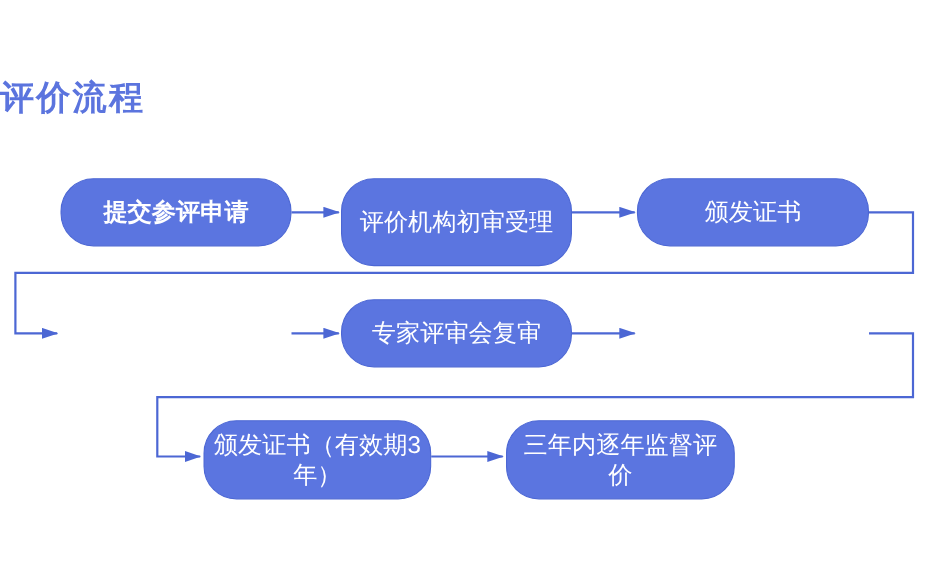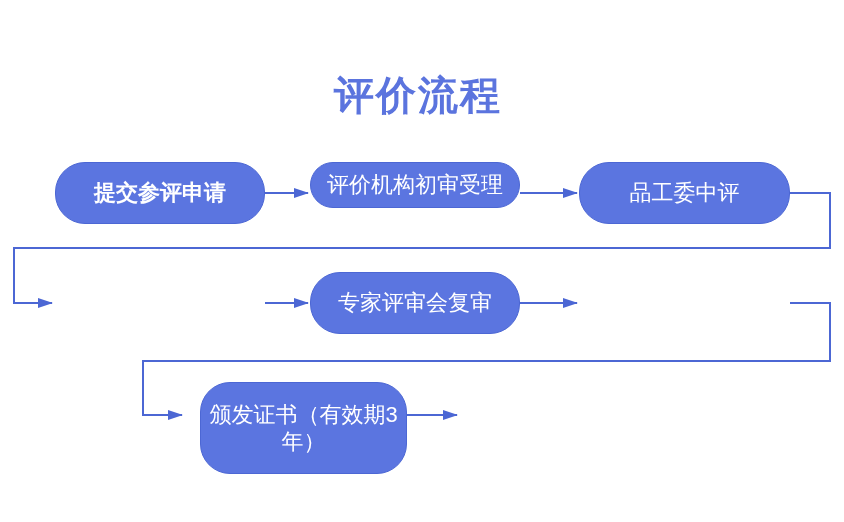--- a/index.html
+++ b/index.html
@@ -22,22 +22,22 @@
     height: 522px;
     background: var(--background);
     overflow: hidden;
   }
   .diagram-title {
     position: absolute;
     top: 68px;
     left: 0;
     width: 836px;
     margin: 0;
-    text-align: center;
-    font-size: 40px;
+    text-align: left;
+    font-size: 31px;
     font-weight: bold;
     letter-spacing: 2px;
     color: var(--title-color);
   }
   .connector-layer {
     position: absolute;
     top: 0;
     left: 0;
   }
   .edge {
@@ -56,26 +56,26 @@
     color: var(--node-text);
     display: flex;
     align-items: center;
     justify-content: center;
     text-align: center;
     font-size: 22px;
     line-height: 1.25;
     padding: 0 8px;
   }
   .node-a { left: 55px;  top: 162px; width: 210px; height: 62px; font-weight: bold; }
-  .node-b { left: 310px; top: 162px; width: 210px; height: 46px; }
+  .node-b { left: 310px; top: 162px; width: 210px; height: 80px; }
   .node-c { left: 579px; top: 162px; width: 211px; height: 62px; }
   .node-d { left: 55px;  top: 272px; width: 210px; height: 62px; }
   .node-e { left: 310px; top: 272px; width: 210px; height: 62px; }
   .node-f { left: 579px; top: 272px; width: 211px; height: 62px; }
-  .node-g { left: 200px; top: 382px; width: 207px; height: 92px; }
+  .node-g { left: 185px; top: 382px; width: 207px; height: 72px; }
   .node-h { left: 460px; top: 382px; width: 208px; height: 72px; }
 </style>
 </head>
 <body>
 
 <div class="canvas">
 
   <h1 class="diagram-title">评价流程</h1>
 
   <svg class="connector-layer" width="844" height="522" viewBox="0 0 844 522" xmlns="http://www.w3.org/2000/svg">
@@ -93,22 +93,25 @@
     <path class="edge" d="M392,415 H457" marker-end="url(#arrowhead)"></path>
   </svg>
 
   <div class="node node-a">
     <span>提交参评申请</span>
   </div>
   <div class="node node-b">
     <span>评价机构初审受理</span>
   </div>
   <div class="node node-c">
-    <span>品工委中评</span>
+    <span>颁发证书</span>
   </div>
   <div class="node node-e">
     <span>专家评审会复审</span>
   </div>
   <div class="node node-g">
     <span>颁发证书（有效期3年）</span>
   </div>
+  <div class="node node-h">
+    <span>三年内逐年监督评价</span>
+  </div>
 
 </div>
 
 </body></html>

